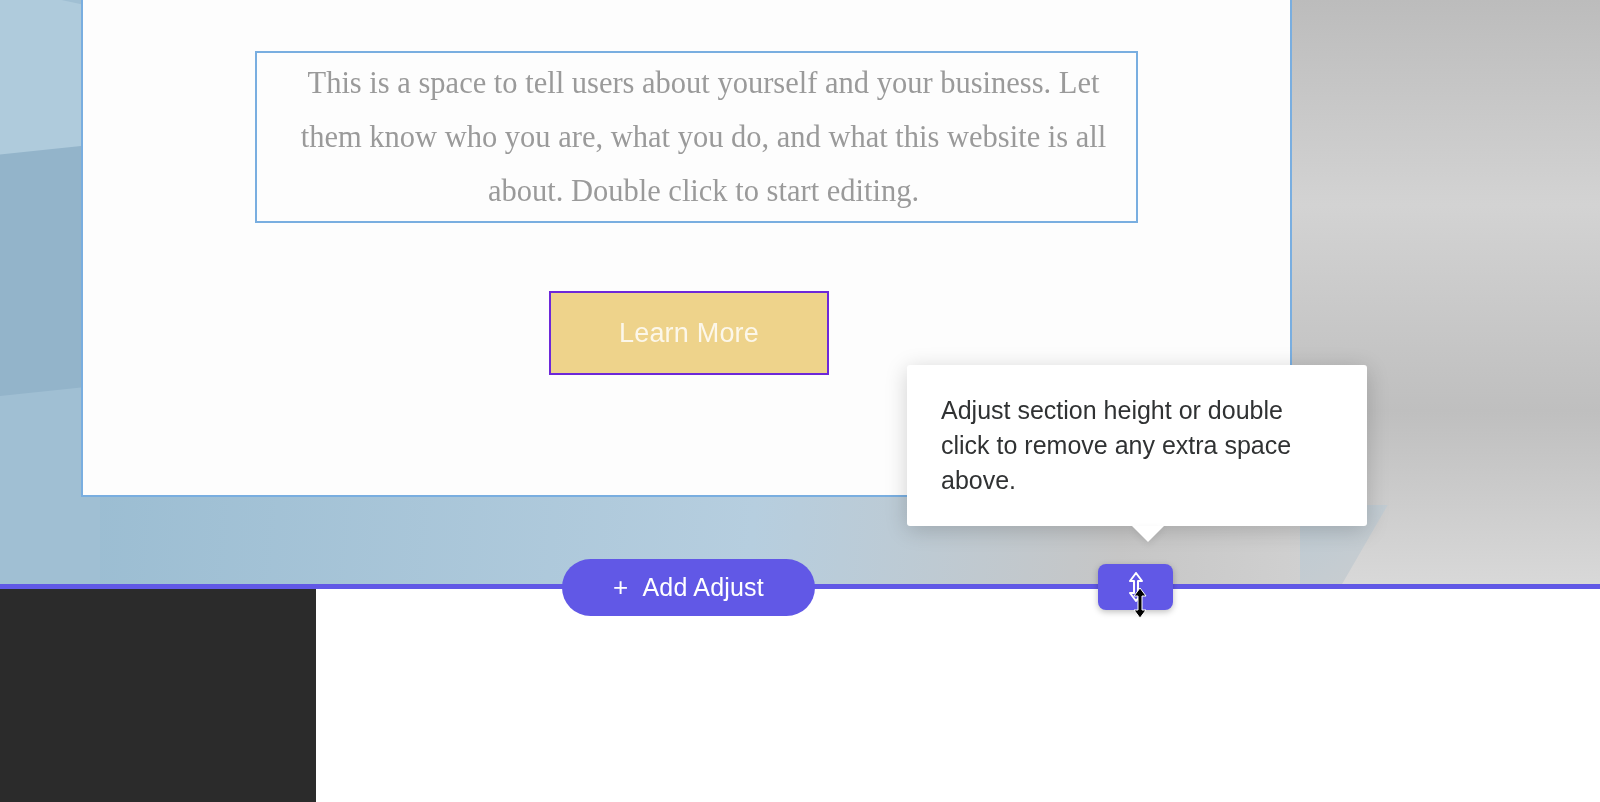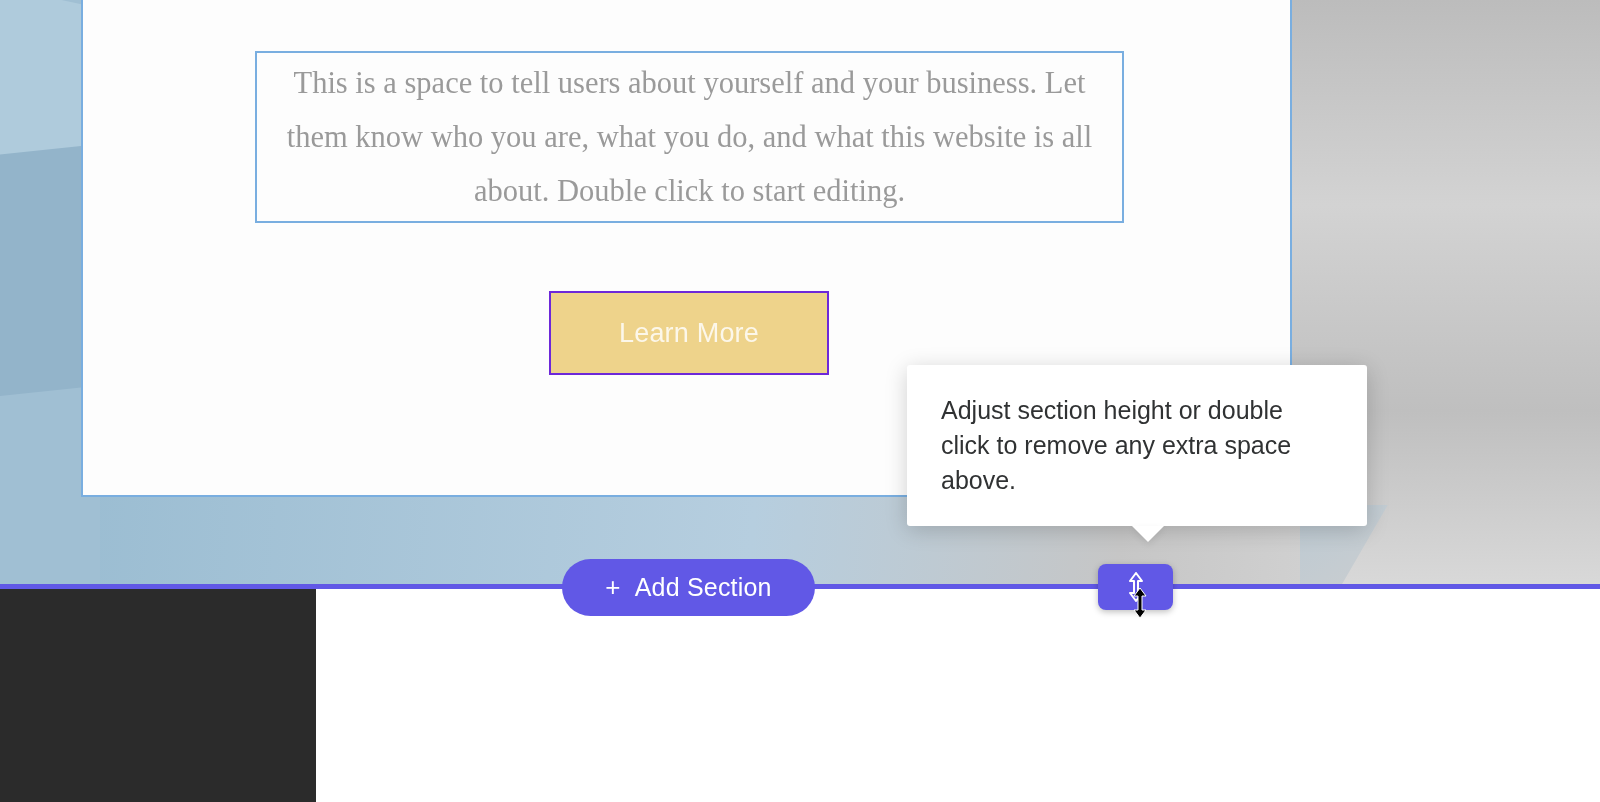--- a/index.html
+++ b/index.html
@@ -6,21 +6,21 @@
   .stage{position:relative;width:1600px;height:802px;}
   
   .bg-gray-band{position:absolute;left:1289px;top:0;width:311px;height:587px;background:linear-gradient(180deg,#bcbcbc 0%, #d3d3d3 35%, #bfbfbf 70%, #d9d9d9 100%);}
   .bg-blue-band{position:absolute;left:0;top:0;width:100px;height:587px;background:#a0bfd3;overflow:hidden;}
   .bg-blue-shape1{position:absolute;left:-30px;top:0;width:160px;height:220px;background:#afcbdc;transform:rotate(12deg);}
   .bg-blue-shape2{position:absolute;left:-30px;top:150px;width:160px;height:240px;background:#93b4ca;transform:rotate(-6deg);}
   .bg-blue-mid{position:absolute;left:80px;top:495px;width:1220px;height:92px;background:linear-gradient(95deg,#9bbdd2 0%, #b6cedf 55%, #c6c6c6 85%, #d0d0d0 100%);}
   .bg-blue-mid-diag{position:absolute;right:270px;top:505px;width:260px;height:200px;background:linear-gradient(135deg,#b0c6d5 0%,#cfcfcf 100%);transform:skew(-30deg);}
   .white-card{position:absolute;left:83px;top:0;width:1207px;height:495px;background:#fdfdfd;outline:2px solid #79aee0;}
   
-  .para-block{position:absolute;left:255px;top:51px;width:865px;height:168px;border:2px solid #79aee0;display:flex;align-items:center;justify-content:center;text-align:center;}
+  .para-block{position:absolute;left:255px;top:51px;width:865px;height:168px;border:2px solid #79aee0;display:flex;align-items:center;justify-content:center;text-align:center;padding-left:14px;}
   .para-block p{font-family:Georgia,"Times New Roman",serif;font-size:30.5px;line-height:1.78;color:#9a9a9a;margin:0;padding:0 10px;}
   
   .learn-btn{position:absolute;left:549px;top:291px;width:276px;height:80px;background:#eed38b;border:2px solid #6d28d9;display:flex;align-items:center;justify-content:center;color:#fcf7ea;font-size:27px;letter-spacing:0.2px;cursor:pointer;}
   
   .dark-band{position:absolute;left:0;top:587px;width:316px;height:215px;background:#2b2b2b;}
   .white-band{position:absolute;left:316px;top:587px;right:0;height:215px;background:#ffffff;}
   
   .section-line{position:absolute;left:0;top:584px;width:1600px;height:5px;background:#6158e6;}
   
   .add-section{position:absolute;left:562px;top:559px;width:253px;height:57px;background:#6158e6;border-radius:30px;display:flex;align-items:center;justify-content:center;gap:14px;color:#ffffff;font-size:25px;letter-spacing:0.2px;cursor:pointer;}
@@ -57,21 +57,21 @@
     <span>Learn More</span>
   </div>
 
   <div class="dark-band"></div>
   <div class="white-band"></div>
 
   <div class="section-line"></div>
 
   <div class="add-section">
     <span class="plus-ic">+</span>
-    <span>Add Section</span>
+    <span>Add Adjust</span>
   </div>
 
   <div class="height-handle">
     <svg width="22" height="30" viewBox="0 0 22 30">
       <path d="M11 1 L5 9 L9 9 L9 21 L5 21 L11 29 L17 21 L13 21 L13 9 L17 9 Z" fill="none" stroke="#ffffff" stroke-width="2" stroke-linejoin="round"></path>
     </svg>
   </div>
 
   <svg class="resize-cursor" width="24" height="30" viewBox="0 0 24 30">
     <path d="M12 0 L6 8 L10 8 L10 22 L6 22 L12 30 L18 22 L14 22 L14 8 L18 8 Z" fill="#000000" stroke="#ffffff" stroke-width="1"></path>

